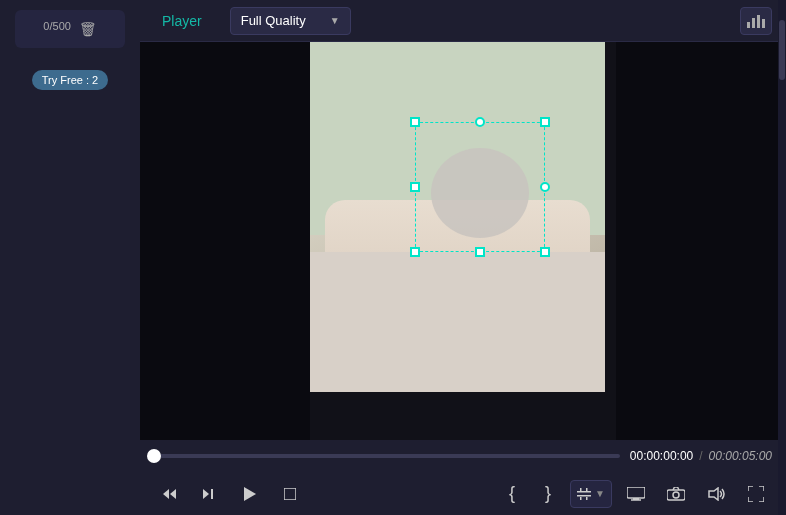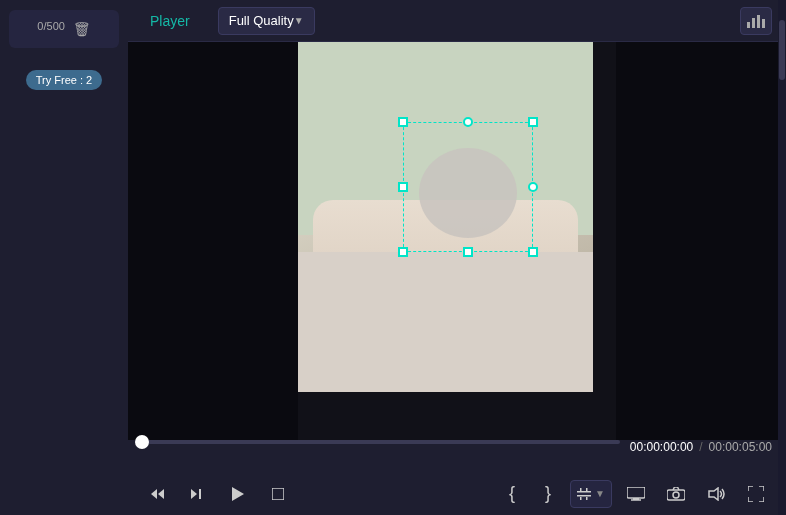--- a/index.html
+++ b/index.html
@@ -7,21 +7,21 @@
       width: 786px;
       height: 515px;
       background: #1a1a2e;
       font-family: Arial, sans-serif;
       overflow: hidden;
       display: flex;
     }
 
     
     .sidebar {
-      width: 128px;
+      width: 140px;
       height: 515px;
       background: #1e1e30;
       display: flex;
       flex-direction: column;
       align-items: center;
       padding: 10px 0;
       gap: 10px;
       flex-shrink: 0;
     }
 
@@ -94,21 +94,21 @@
     .quality-select {
       background: #2a2a45;
       border: 1px solid #3a3a60;
       color: #fff;
       border-radius: 4px;
       padding: 4px 10px;
       font-size: 13px;
       cursor: pointer;
       display: flex;
       align-items: center;
-      gap: 0;
+      gap: 24px;
       height: 28px;
     }
 
     .quality-chevron {
       color: #aaa;
       font-size: 10px;
     }
 
     .top-bar-spacer { flex: 1; }
 
@@ -304,21 +304,21 @@
       display: flex;
       flex-direction: column;
       padding: 0 14px;
       flex-shrink: 0;
     }
 
     
     .progress-row {
       height: 32px;
       display: flex;
-      align-items: flex-start;
+      align-items: center;
       gap: 10px;
     }
 
     .progress-track {
       flex: 1;
       height: 4px;
       background: #3a3a55;
       border-radius: 2px;
       position: relative;
     }
@@ -345,21 +345,21 @@
       color: #aaa;
       font-size: 12px;
       white-space: nowrap;
       display: flex;
       align-items: center;
       gap: 6px;
     }
 
     .time-current { color: #fff; }
     .time-separator { color: #666; }
-    .time-total { color: #aaa; }
+    .time-total { color: #aaa; font-style: italic; }
 
     
     .playback-row {
       height: 43px;
       display: flex;
       align-items: center;
       justify-content: space-between;
     }
 
     .playback-left {

